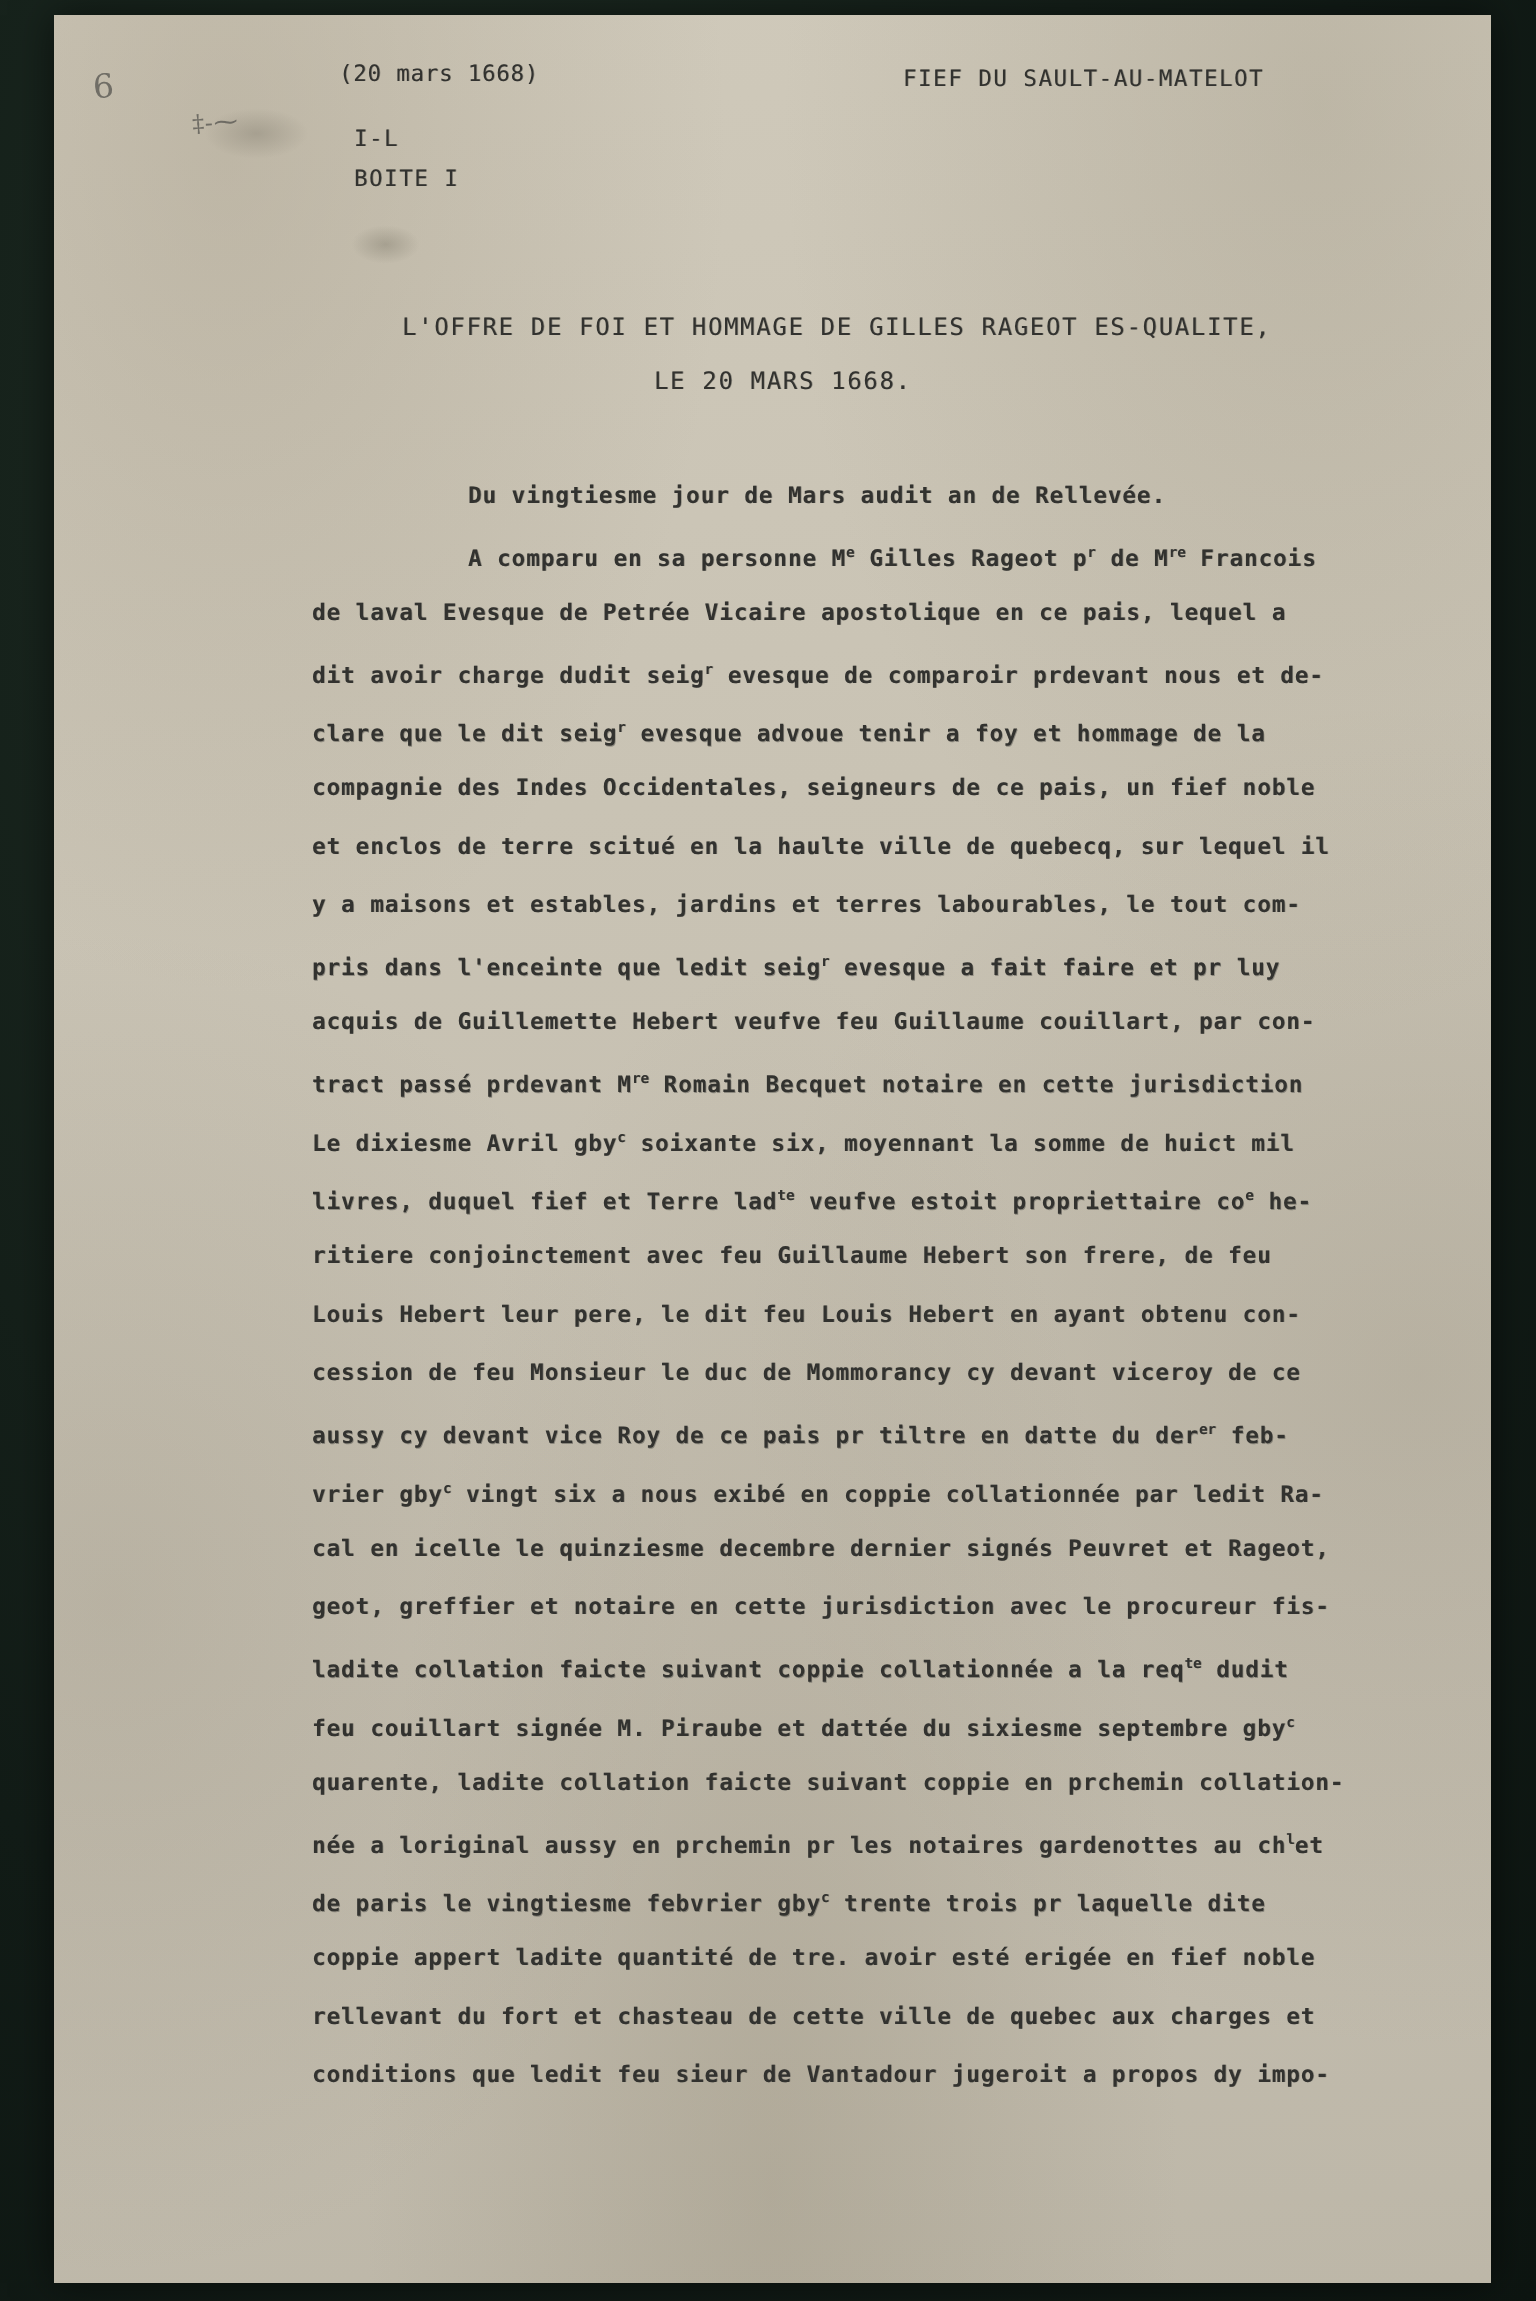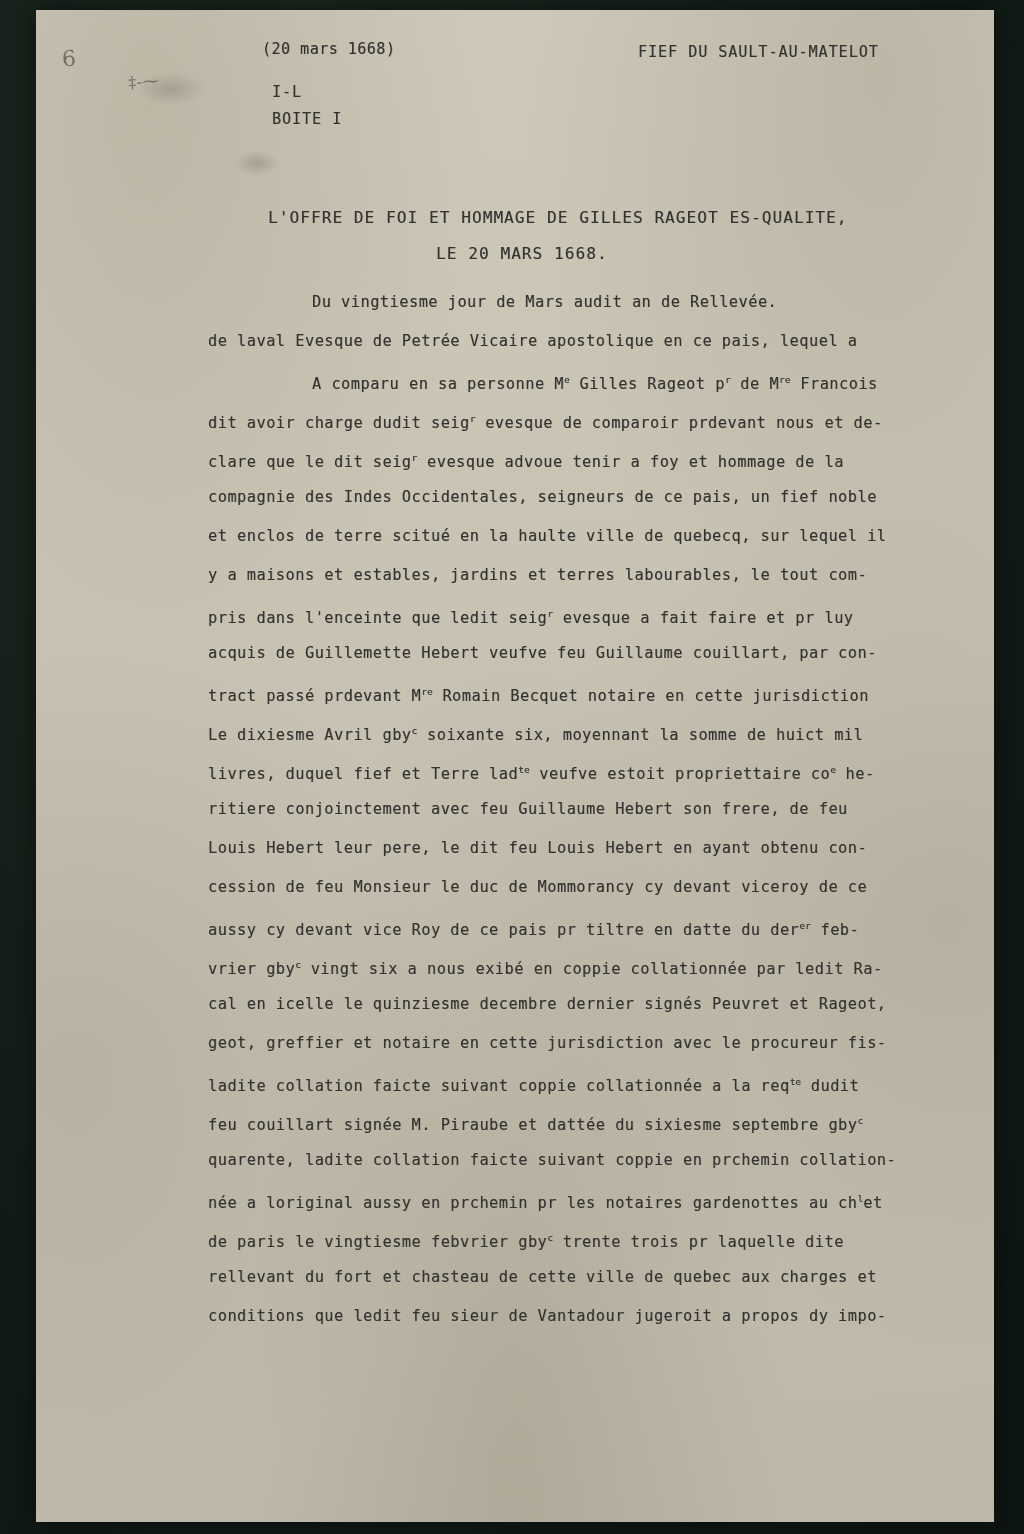--- a/index.html
+++ b/index.html
@@ -56,37 +56,38 @@
   .ink {
     color: #32322f;
     text-shadow: 0.5px 0.3px 0 rgba(70,70,66,0.45);
   }
   .pencil {
     color: #55544f;
     font-family: "DejaVu Serif", serif;
     opacity: 0.75;
     transform: rotate(-4deg);
   }
-  .hdr { font-size: 15px; margin-left: 36px; }
+  .hdr { font-size: 15px; }
   .title { font-size: 16px; letter-spacing: 1.1px; }
   .body-line {
     font-size: 15.2px;
     letter-spacing: 0.55px;
     line-height: 16px;
   }
   sup {
     font-size: 9.5px;
     vertical-align: super;
     letter-spacing: 0;
   }
   #bodyblock {
     position: absolute;
     left: 172px;
-    top: 284px;
+    top: 312px;
     width: 812px;
+    font-weight: bold;
   }
   #bodyblock .body-line {
     position: relative;
     display: block;
     height: 39px;
   }
   .indent { padding-left: 104px; }
   #smudge1 {
     position: absolute;
     left: 198px; top: 140px;
@@ -122,22 +123,22 @@
     <span class="txt ink hdr" style="left:200px; top:73px; letter-spacing:1px;">I-L</span>
 
     <span class="txt ink hdr" style="left:200px; top:100px; letter-spacing:1px;">BOITE I</span>
 
     <span class="txt ink title" style="left:232px; top:198px;">L'OFFRE DE FOI ET HOMMAGE DE GILLES RAGEOT ES-QUALITE,</span>
 
     <span class="txt ink title" style="left:400px; top:234px;">LE 20 MARS 1668.</span>
 
     <div id="bodyblock">
         <span class="body-line ink indent">Du vingtiesme jour de Mars audit an de Rellevée.</span>
+        <span class="body-line ink indent">A comparu en sa personne M<sup>e</sup> Gilles Rageot p<sup>r</sup> de M<sup>re</sup> Francois</span>
         <span class="body-line ink">de laval Evesque de Petrée Vicaire apostolique en ce pais, lequel a</span>
-        <span class="body-line ink indent">A comparu en sa personne M<sup>e</sup> Gilles Rageot p<sup>r</sup> de M<sup>re</sup> Francois</span>
         <span class="body-line ink">dit avoir charge dudit seig<sup>r</sup> evesque de comparoir prdevant nous et de-</span>
         <span class="body-line ink">clare que le dit seig<sup>r</sup> evesque advoue tenir a foy et hommage de la</span>
         <span class="body-line ink">compagnie des Indes Occidentales, seigneurs de ce pais, un fief noble</span>
         <span class="body-line ink">et enclos de terre scitué en la haulte ville de quebecq, sur lequel il</span>
         <span class="body-line ink">y a maisons et estables, jardins et terres labourables, le tout com-</span>
         <span class="body-line ink">pris dans l'enceinte que ledit seig<sup>r</sup> evesque a fait faire et pr luy</span>
         <span class="body-line ink">acquis de Guillemette Hebert veufve feu Guillaume couillart, par con-</span>
         <span class="body-line ink">tract passé prdevant M<sup>re</sup> Romain Becquet notaire en cette jurisdiction</span>
         <span class="body-line ink">Le dixiesme Avril gby<sup>c</sup> soixante six, moyennant la somme de huict mil</span>
         <span class="body-line ink">livres, duquel fief et Terre lad<sup>te</sup> veufve estoit propriettaire co<sup>e</sup> he-</span>
@@ -146,18 +147,19 @@
         <span class="body-line ink">cession de feu Monsieur le duc de Mommorancy cy devant viceroy de ce</span>
         <span class="body-line ink">aussy cy devant vice Roy de ce pais pr tiltre en datte du der<sup>er</sup> feb-</span>
         <span class="body-line ink">vrier gby<sup>c</sup> vingt six a nous exibé en coppie collationnée par ledit Ra-</span>
         <span class="body-line ink">cal en icelle le quinziesme decembre dernier signés Peuvret et Rageot,</span>
         <span class="body-line ink">geot, greffier et notaire en cette jurisdiction avec le procureur fis-</span>
         <span class="body-line ink">ladite collation faicte suivant coppie collationnée a la req<sup>te</sup> dudit</span>
         <span class="body-line ink">feu couillart signée M. Piraube et dattée du sixiesme septembre gby<sup>c</sup></span>
         <span class="body-line ink">quarente, ladite collation faicte suivant coppie en prchemin collation-</span>
         <span class="body-line ink">née a loriginal aussy en prchemin pr les notaires gardenottes au ch<sup>l</sup>et</span>
         <span class="body-line ink">de paris le vingtiesme febvrier gby<sup>c</sup> trente trois pr laquelle  dite</span>
+        <span class="body-line ink">coppie appert ladite quantité de tre. avoir esté erigée en fief noble</span>
         <span class="body-line ink">rellevant du fort et chasteau de cette ville de quebec aux charges et</span>
         <span class="body-line ink">conditions que ledit feu sieur de Vantadour jugeroit a propos dy impo-</span>
       </div>
 
   </div>
 </div>
 
 </body></html>

